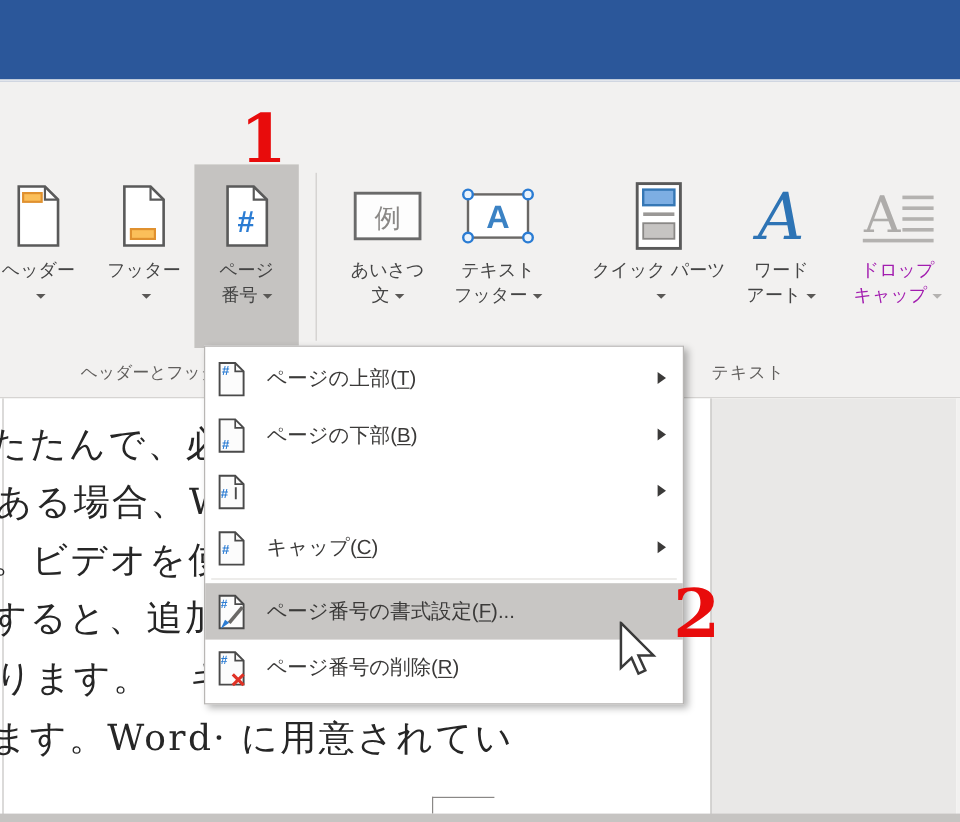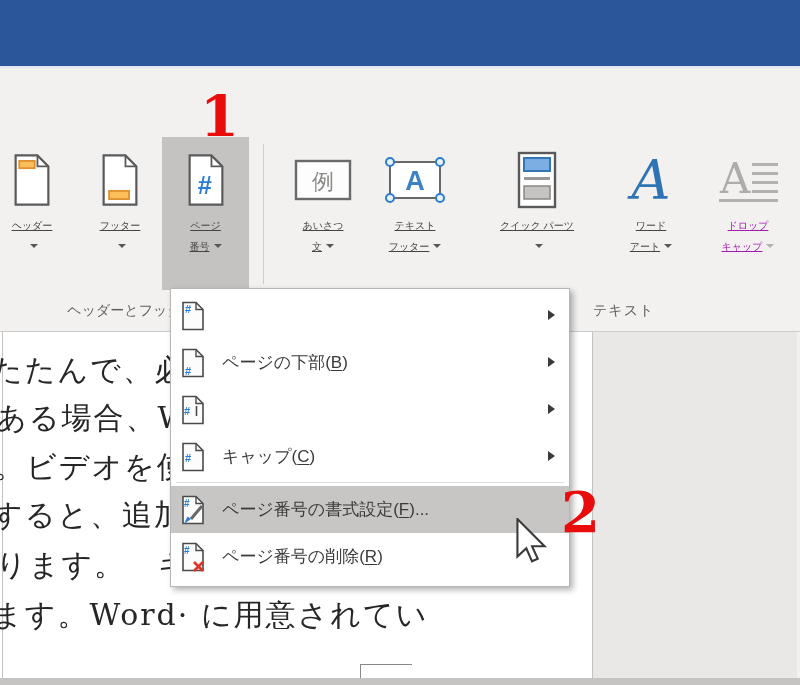--- a/index.html
+++ b/index.html
@@ -6,21 +6,21 @@
   body { font-family:"Liberation Sans", sans-serif; }
   #screen { position:relative; width:800px; height:685px; overflow:hidden; background:#f2f1f0; }
 
   
   .titlebar { position:absolute; left:0; top:0; width:800px; height:68px; background:#2b579a; border-bottom:2px solid #e3e6ec; }
 
   
   .ribbon { position:absolute; left:0; top:68px; width:800px; height:264px; background:#f2f1f0; border-bottom:1px solid #cfcdcb; }
   .rbtn { position:absolute; top:69px; height:153px; display:flex; flex-direction:column; align-items:center; padding-top:8px; }
   .rbtn .icon-wrap { height:70px; display:flex; align-items:center; justify-content:center; }
-  .rbtn .l1, .rbtn .l2 { font-size:10px; line-height:21px; color:#444; white-space:nowrap; text-align:center;text-decoration:underline; }
+  .rbtn .l1, .rbtn .l2 { font-size:15px; line-height:21px; color:#444; white-space:nowrap; text-align:center; }
   .rbtn.selected { background:#c5c3c1; }
   .rbtn.disabled .l1, .rbtn.disabled .l2 { color:#a21caf; }
   .arr { display:inline-block; width:0; height:0; border-left:4px solid transparent; border-right:4px solid transparent; border-top:4px solid #5a5856; margin-left:4px; vertical-align:2px; }
   .disabled .arr { border-top-color:#b4b2b0; }
   .vsep { position:absolute; left:263px; top:76px; width:1px; height:140px; background:#cfcdcb; }
   .grp-label { position:absolute; top:234px; font-size:14px; color:#605e5c; white-space:nowrap; }
   .grp-label.hf { left:0; width:263px; text-align:center; }
   .grp-label.txt { left:593px; letter-spacing:1px; }
 
   
@@ -112,21 +112,21 @@
           <circle cx="9" cy="9" r="4" fill="#eaf3fc" stroke="#2b7cd3" stroke-width="2"></circle>
           <circle cx="59" cy="9" r="4" fill="#eaf3fc" stroke="#2b7cd3" stroke-width="2"></circle>
           <circle cx="9" cy="45" r="4" fill="#eaf3fc" stroke="#2b7cd3" stroke-width="2"></circle>
           <circle cx="59" cy="45" r="4" fill="#eaf3fc" stroke="#2b7cd3" stroke-width="2"></circle>
         </svg>
       </div>
       <div class="l1">テキスト</div>
       <div class="l2"><span>フッター</span><span class="arr"></span></div>
     </div>
 
-    <div class="rbtn" style="left:476px; width:122px;">
+    <div class="rbtn" style="left:488px; width:122px;">
       <div class="icon-wrap">
         <svg width="40" height="58" viewBox="0 0 40 58">
           <rect x="2" y="2" width="36" height="54" fill="#ffffff" stroke="#5a5a5a" stroke-width="2.4"></rect>
           <rect x="7" y="7" width="26" height="13" fill="#7daee3" stroke="#3577b5" stroke-width="2"></rect>
           <rect x="7" y="26" width="26" height="3" fill="#9a9896"></rect>
           <rect x="7" y="35" width="26" height="13" fill="#c6c4c2" stroke="#8a8886" stroke-width="1.5"></rect>
         </svg>
       </div>
       <div class="l1">クイック パーツ</div>
       <div class="l2"><span class="arr"></span></div>
@@ -178,20 +178,21 @@
   <div class="menu">
 
     <div class="mi">
       <span class="mi-icon">
         <svg width="26" height="30" viewBox="0 0 26 30">
           <path d="M3 1.5 H16 L23 8.5 V28.5 H3 Z" fill="#fcfcfc" stroke="#4a4a4a" stroke-width="1.6"></path>
           <path d="M16 1.5 V8.5 H23" fill="none" stroke="#4a4a4a" stroke-width="1.4"></path>
           <text x="5" y="11.5" font-size="11" font-weight="bold" fill="#2b7cd3">#</text>
         </svg>
       </span>
+      <span class="mi-label"><span>ページの上部(</span><span class="u">T</span><span>)</span></span>
       <span class="mi-sub"></span>
     </div>
 
     <div class="mi">
       <span class="mi-icon">
         <svg width="26" height="30" viewBox="0 0 26 30">
           <path d="M3 1.5 H16 L23 8.5 V28.5 H3 Z" fill="#fcfcfc" stroke="#4a4a4a" stroke-width="1.6"></path>
           <path d="M16 1.5 V8.5 H23" fill="none" stroke="#4a4a4a" stroke-width="1.4"></path>
           <text x="5" y="26.5" font-size="11" font-weight="bold" fill="#2b7cd3">#</text>
         </svg>

